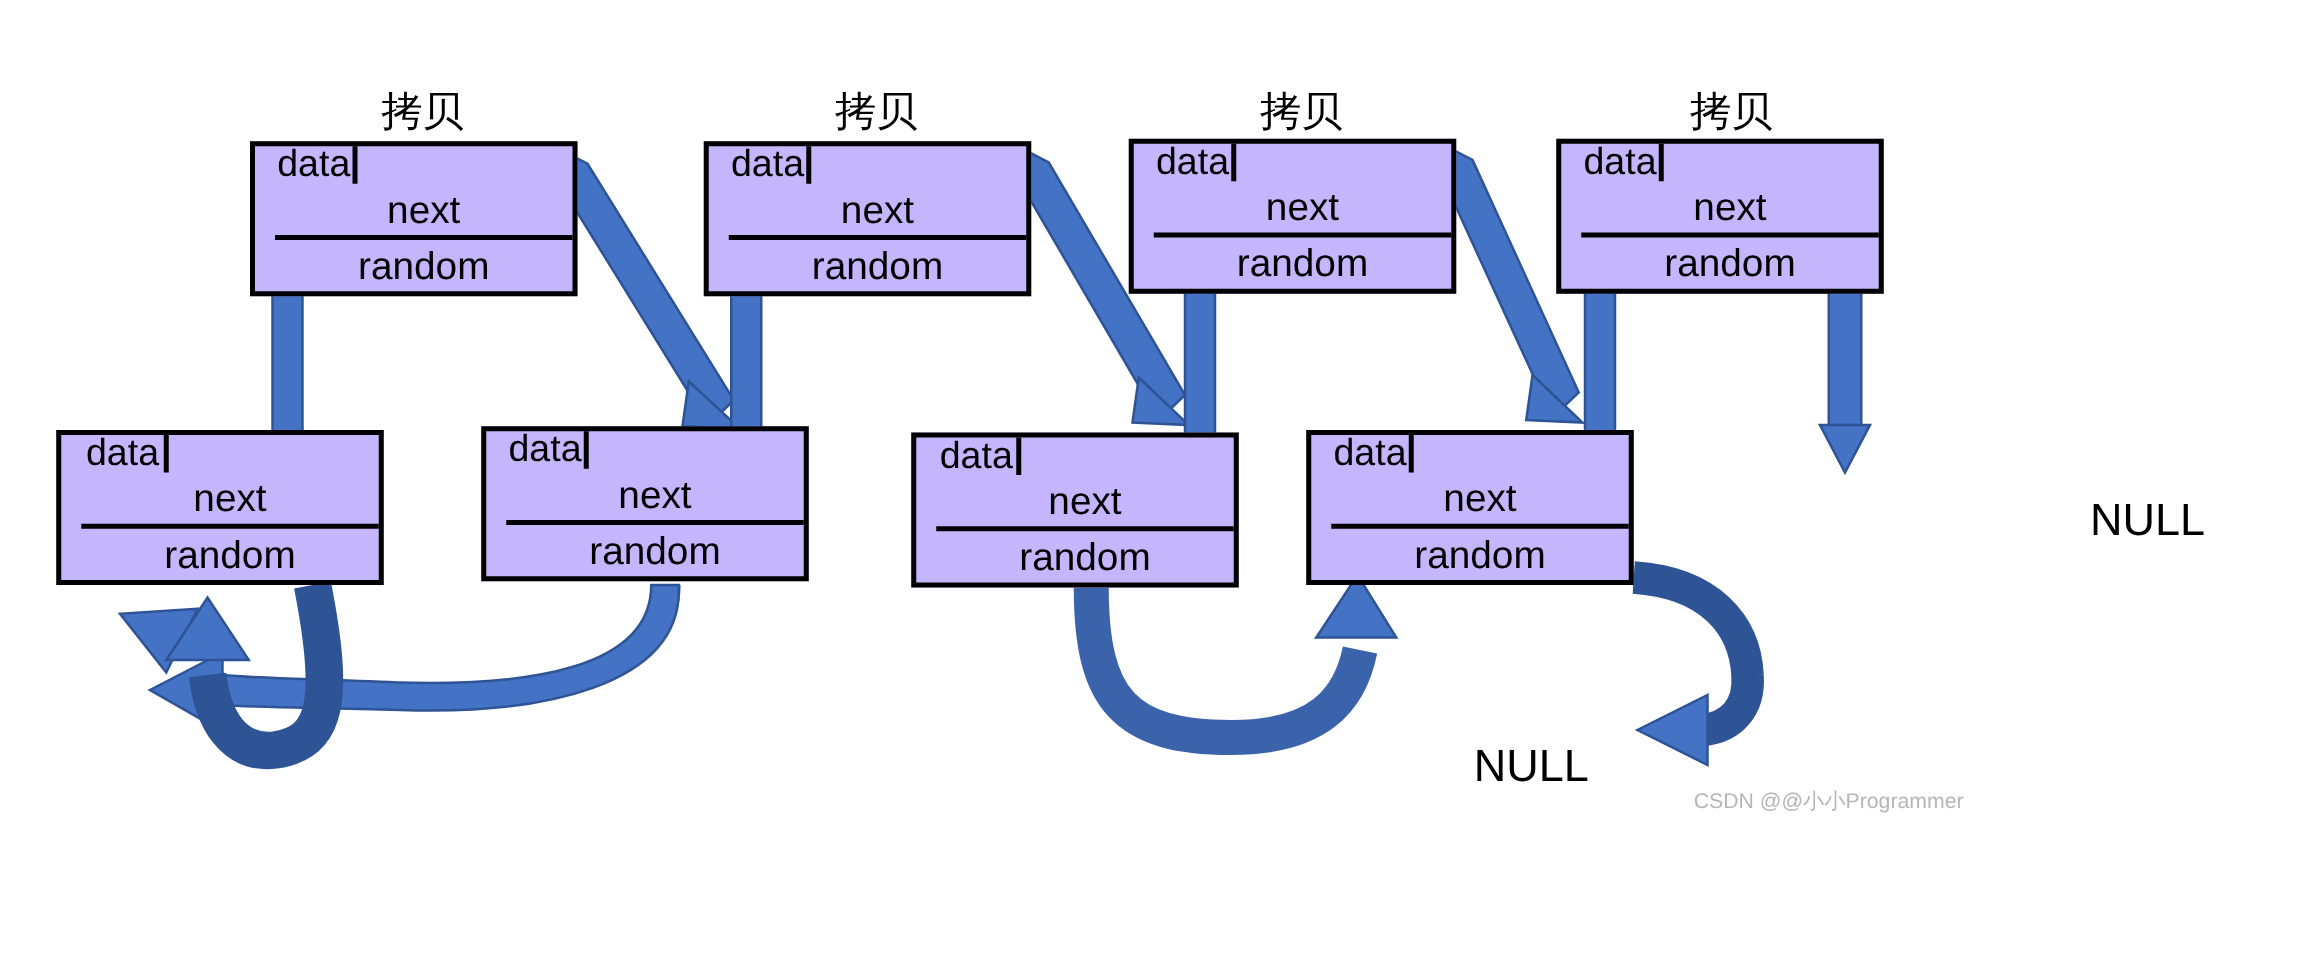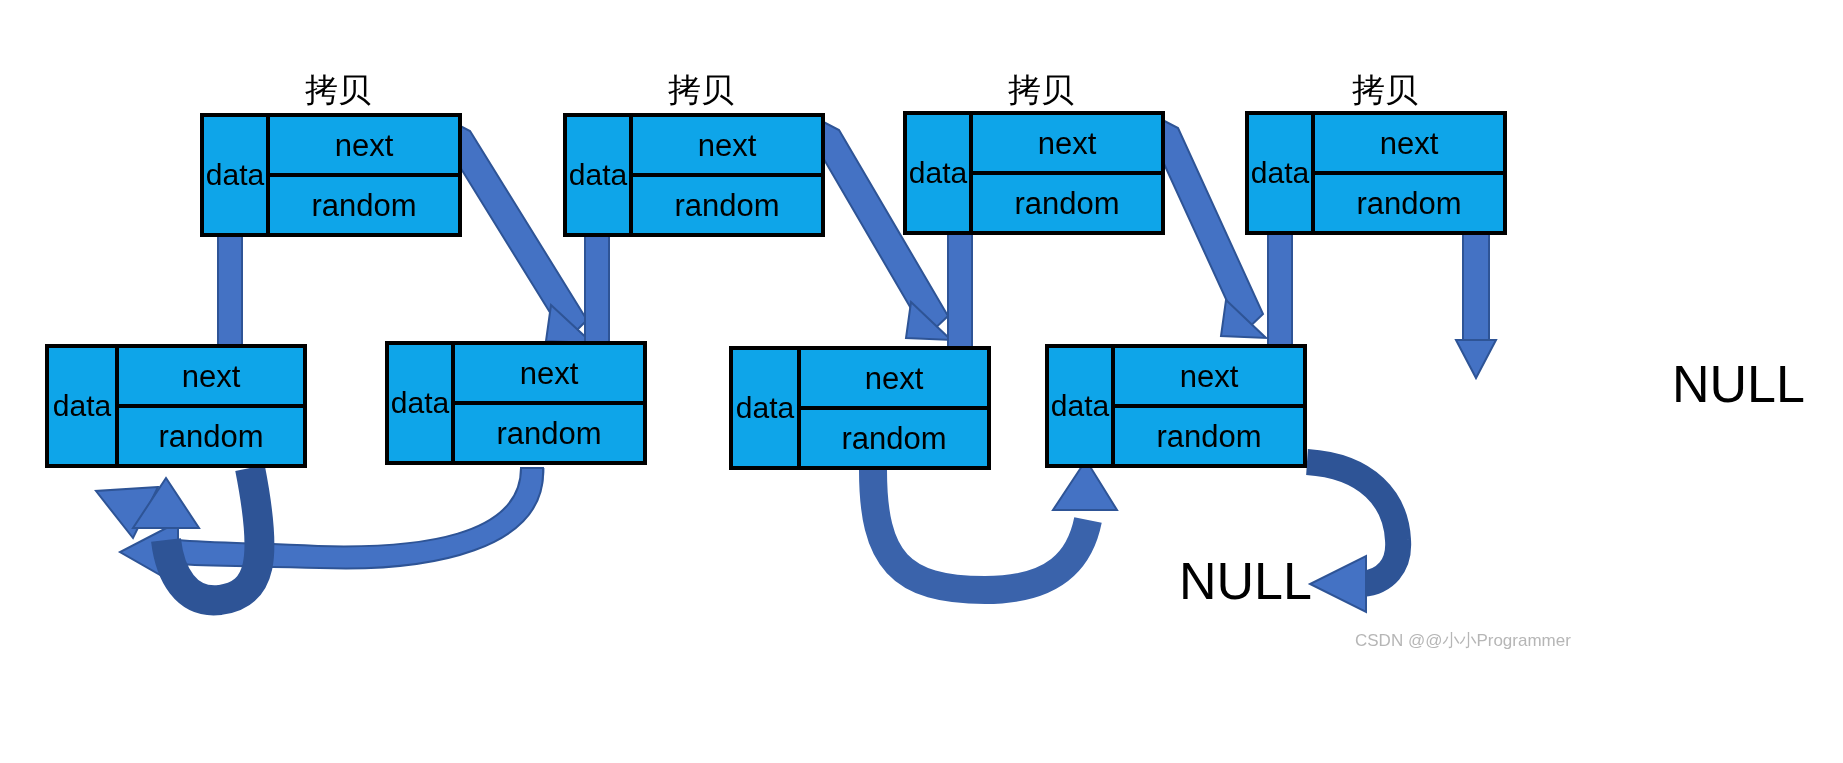--- a/index.html
+++ b/index.html
@@ -1,32 +1,32 @@
 <!DOCTYPE html>
 <html><head>
 <meta charset="utf-8">
 <style>
   html,body{margin:0;padding:0;background:#ffffff;}
   body{width:1843px;height:763px;position:relative;overflow:hidden;
        font-family:"Liberation Sans","DejaVu Sans",sans-serif;}
   #stage{position:absolute;left:0;top:0;width:1843px;height:763px;}
   svg#arrows{position:absolute;left:0;top:0;width:1843px;height:763px;pointer-events:none;}
 
-  .node{position:absolute;box-sizing:border-box;border:4px solid #000;background:#0ea5e9;
-        display:flex;flex-direction:row;z-index:5;}
+  .node{position:absolute;box-sizing:border-box;border:4px solid #000;background:#c4b5fd;
+        display:flex;flex-direction:column;z-index:5;padding-left:16px;}
   .node .data-cell{box-sizing:border-box;display:flex;align-items:center;justify-content:center;
         border-right:4px solid #000;}
   .node .fields{box-sizing:border-box;flex:1;display:flex;flex-direction:column;}
   .node .fields .f{box-sizing:border-box;flex:1;display:flex;align-items:center;justify-content:center;}
   .node .fields .f.top{border-bottom:4px solid #000;}
   .cell-text{font-size:31px;color:#000;line-height:1;white-space:nowrap;}
   .data-cell .cell-text{font-size:30px;}
 
   .copy-label{position:absolute;font-size:33px;color:#000;line-height:1;white-space:nowrap;z-index:6;font-family:Liberation Serif, serif;}
-  .null-label{position:absolute;font-size:52px;color:#000;line-height:1;white-space:nowrap;z-index:6;}
+  .null-label{position:absolute;font-size:36px;color:#000;line-height:1;white-space:nowrap;z-index:6;margin-top:40px;}
   .watermark{position:absolute;font-size:17px;color:#b6b6b6;line-height:1;white-space:nowrap;z-index:7;text-align:right;}
 </style>
 </head>
 <body>
 
 <div id="stage">
 
   <svg id="arrows" viewBox="0 0 1843 763">
 
     <g>

